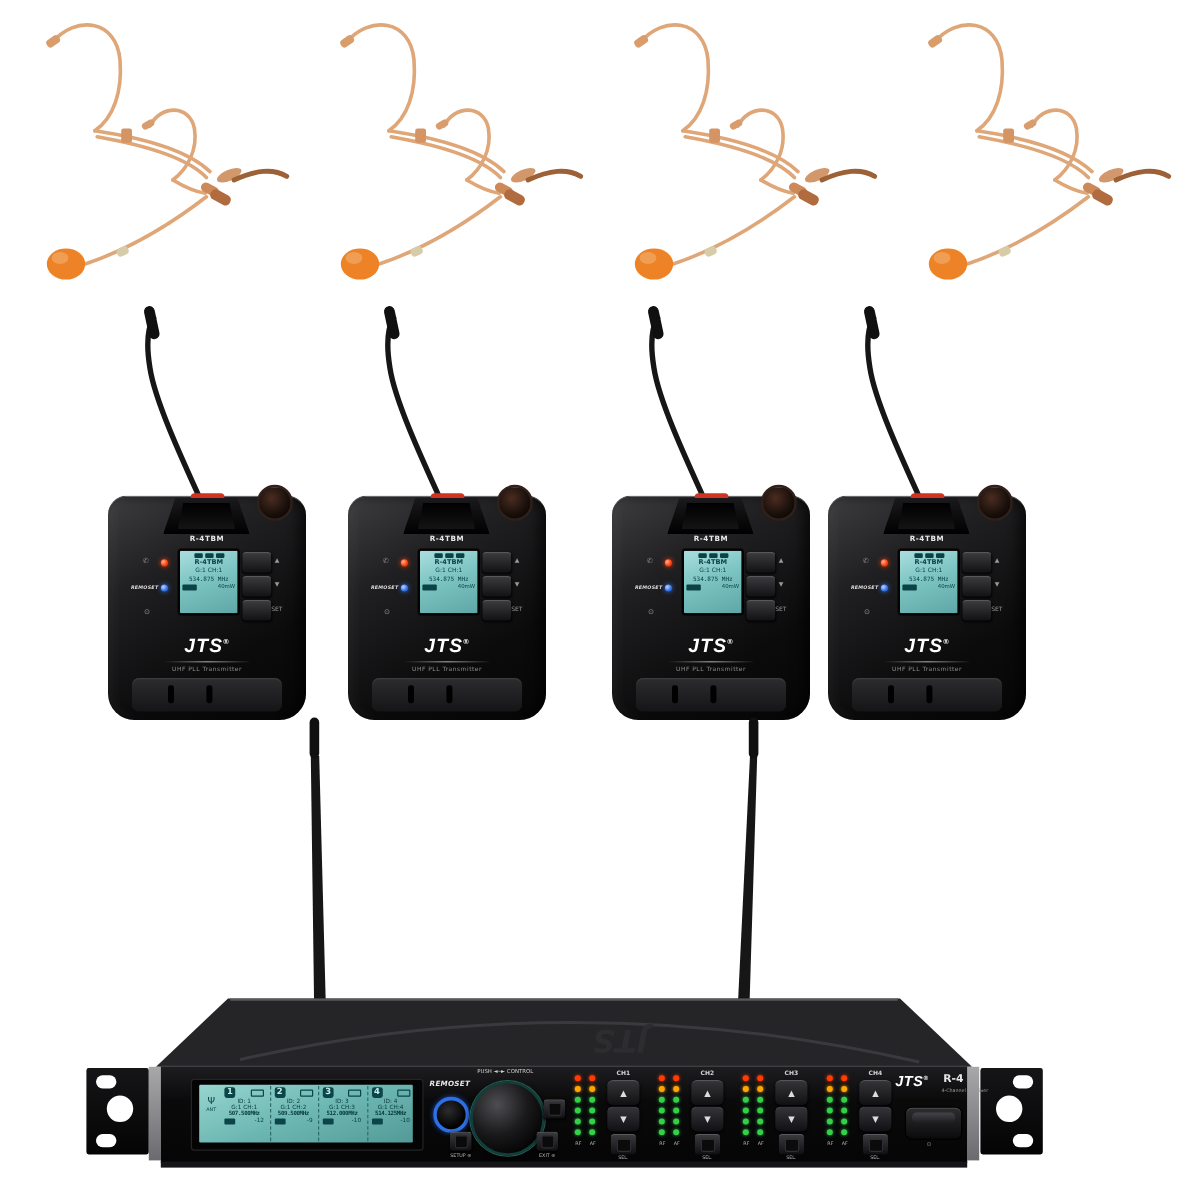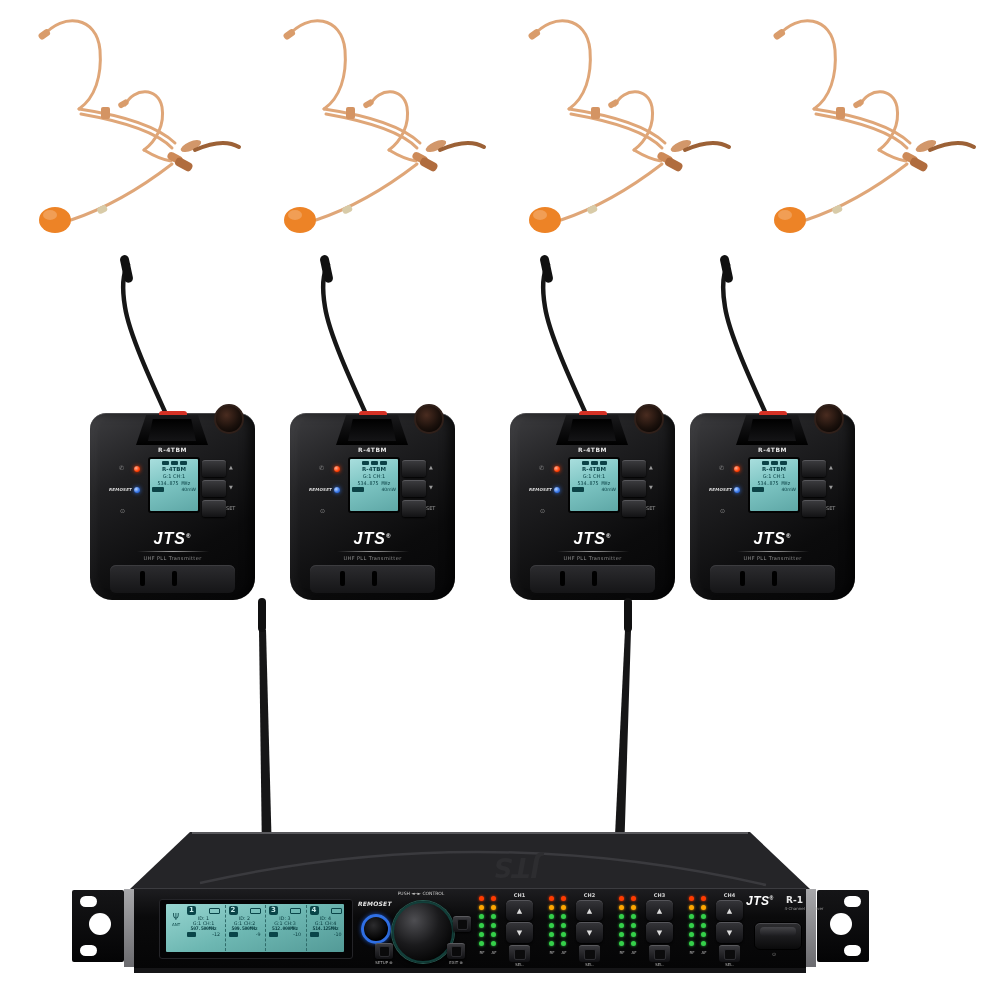--- a/index.html
+++ b/index.html
@@ -629,21 +629,21 @@
       <div class="arr-btn" style="top:29px;"><span>▼</span></div>
       <div class="sel-btn">
                 <span class="dot"></span>
               </div>
       <div class="sellab">SEL.</div>
     </div>
   </div>
 </div>
 
       <div class="rx-brand"><span>JTS</span><sup>®</sup></div>
-      <div class="rx-model">R-1</div>
+      <div class="rx-model">R-4</div>
       <div class="rx-modelsub">4-Channel Receiver</div>
       <div class="rx-power">
           <span class="cap"></span>
         </div>
       <div class="rx-powico">⊙</div>
     </div>
 
     <div class="rx-bottomshadow"></div>
   </div>
 </div>

